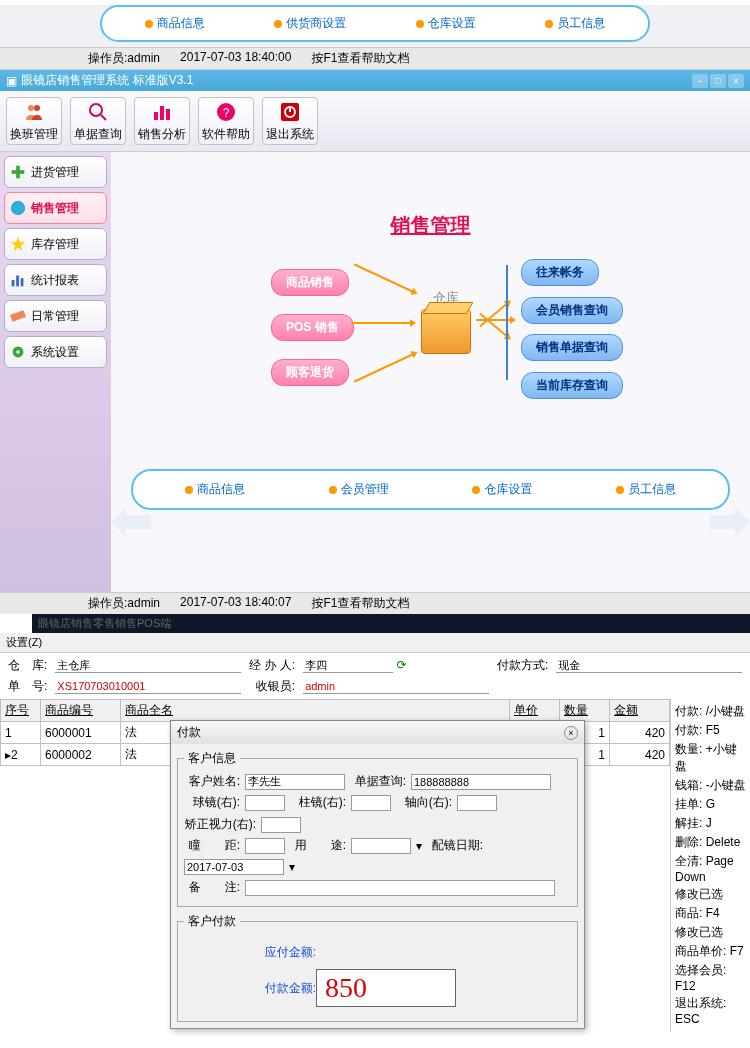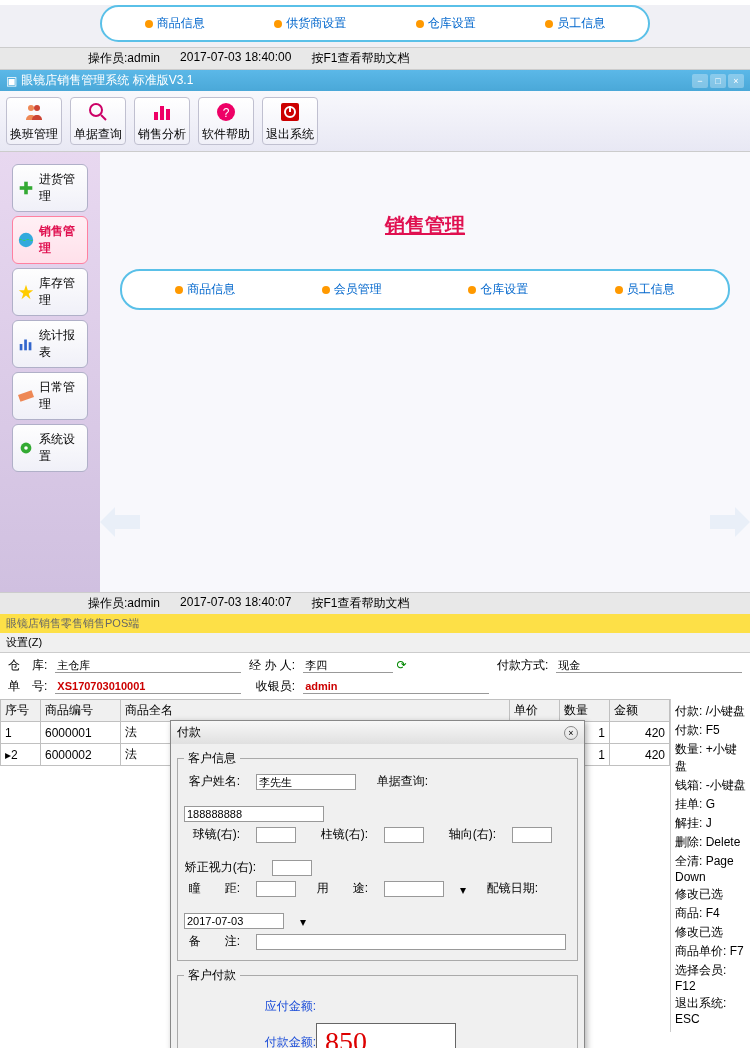--- a/index.html
+++ b/index.html
@@ -18,21 +18,21 @@
 .title-bar .win-controls { margin-left: auto; display: flex; gap: 2px; }
 .win-btn { width: 16px; height: 14px; background: rgba(255,255,255,0.3); border-radius: 2px; display: flex; align-items: center; justify-content: center; font-size: 9px; cursor: pointer; }
 
 
 .toolbar { background: linear-gradient(#f8f8fc, #e8e8f4); padding: 6px; border-bottom: 1px solid #ccc; display: flex; gap: 8px; }
 .tb-btn { width: 56px; height: 48px; background: linear-gradient(#fff, #f0f0f8); border: 1px solid #c0c0d0; border-radius: 4px; display: flex; flex-direction: column; align-items: center; justify-content: center; cursor: pointer; font-size: 11px; }
 .tb-icon { width: 24px; height: 24px; margin-bottom: 2px; }
 
 
 .main-area { display: flex; background: #f4f4fa; min-height: 440px; }
-.sidebar { width: 100px; background: linear-gradient(#e8d8f0, #d0c0e0); padding: 12px; }
+.sidebar { width: 111px; background: linear-gradient(#e8d8f0, #d0c0e0); padding: 4px; }
 .side-item { background: linear-gradient(#fefefe, #f0f0f8); border: 1px solid #b0b0c8; border-radius: 6px; margin-bottom: 4px; padding: 6px 4px; display: flex; align-items: center; gap: 4px; cursor: pointer; font-size: 12px; }
 .side-item.active { background: linear-gradient(#fff0f5, #ffe0ea); border-color: #ff80a0; color: #e01050; font-weight: bold; }
 .side-icon { width: 18px; height: 18px; flex-shrink: 0; }
 
 .content { flex: 1; background: #f8f8fc; padding: 10px; position: relative; }
 .content-title { text-align: center; font-size: 20px; font-weight: bold; color: #e01050; margin: 50px 0 20px; text-decoration: underline; }
 .diagram { position: relative; height: 180px; }
 .pill { position: absolute; padding: 4px 14px; border-radius: 12px; font-size: 12px; font-weight: bold; cursor: pointer; border: 1px solid; }
 .pill-pink { background: linear-gradient(#ffb0d0, #ff80b0); border-color: #ff60a0; color: #fff; }
 .pill-blue { background: linear-gradient(#b0d8ff, #80b8f0); border-color: #5090e0; color: #003080; }
@@ -42,44 +42,44 @@
 .arrow-line { position: absolute; background: #ff9900; height: 2px; }
 .arrow-line::after { content: ''; position: absolute; right: -5px; top: -3px; border-left: 6px solid #ff9900; border-top: 4px solid transparent; border-bottom: 4px solid transparent; }
 
 .bottom-btn-bar { margin: 30px 10px 10px; border: 2px solid #5ac0e8; border-radius: 20px; padding: 10px; display: flex; justify-content: space-around; background: #fff; }
 
 .nav-big-arrow { position: absolute; width: 50px; height: 40px; opacity: 0.25; }
 
 .status-bar2 { background: #e8e8e8; padding: 2px 8px; display: flex; gap: 20px; font-size: 11px; border-top: 1px solid #ccc; }
 
 
-.pos-title { background: #fde047; padding: 2px 6px; font-size: 11px; color: #666; }
+.pos-title { background: #0f172a; padding: 2px 6px; font-size: 11px; color: #666; margin-left: 32px; }
 .menu-strip { background: #f0f0f0; padding: 2px 6px; font-size: 11px; border-bottom: 1px solid #ccc; }
 .pos-form { padding: 4px 8px; display: grid; grid-template-columns: auto 1fr auto 1fr auto 1fr; gap: 4px 8px; align-items: center; font-size: 11px; }
 .pos-form label { text-align: right; }
 .pos-form input, .pos-form .val { border: none; border-bottom: 1px solid #999; padding: 1px 2px; font-size: 11px; background: transparent; }
-.red-text { color: #cc0000; font-weight: bold; }
+.red-text { color: #cc0000; font-weight: normal; }
 
 .pos-body { display: flex; }
 .pos-table-wrap { flex: 1; position: relative; }
 .pos-table { width: 100%; border-collapse: collapse; font-size: 12px; }
 .pos-table th, .pos-table td { border: 1px solid #c0c0c0; padding: 2px 4px; background: #fff; text-align: left; }
-.pos-table th { background: #f0f0f0; font-weight: normal; }
+.pos-table th { background: #f0f0f0; font-weight: normal; text-decoration: underline; }
 .pos-table td.num { text-align: right; }
 
 .shortcuts { width: 80px; padding: 4px; font-size: 11px; border-left: 1px solid #ccc; }
 .shortcuts div { margin-bottom: 2px; }
 
 
 .dialog { position: absolute; left: 170px; top: 720px; width: 415px; background: #f0f0f0; border: 1px solid #888; box-shadow: 2px 2px 6px rgba(0,0,0,0.3); }
 .dialog-title { background: linear-gradient(#f8f8f8, #e0e0e0); padding: 3px 6px; font-size: 11px; display: flex; align-items: center; }
 .dialog-title .close { margin-left: auto; width: 14px; height: 14px; border: 1px solid #888; border-radius: 50%; display: flex; align-items: center; justify-content: center; font-size: 9px; cursor: pointer; }
 .dialog fieldset { margin: 6px; border: 1px solid #aaa; padding: 6px; font-size: 11px; }
 .dialog fieldset legend { padding: 0 4px; }
-.field-row { display: flex; align-items: flex-end; gap: 16px; margin-bottom: 4px; flex-wrap: wrap; }
+.field-row { display: flex; align-items: center; gap: 5px; margin-bottom: 4px; flex-wrap: wrap; }
 .field-row label { min-width: 56px; text-align: right; }
 .field-row input { border: 1px solid #999; padding: 1px 2px; font-size: 11px; }
 .field-row input.sm { width: 40px; }
 .field-row input.md { width: 100px; }
 
 .pay-row { display: flex; align-items: center; margin: 8px 12px; font-size: 22px; }
 .pay-row .lbl { width: 120px; text-align: right; color: #1d4ed8; }
 .pay-row .amt { margin-left: 10px; font-family: "Times New Roman", serif; font-size: 30px; }
 .amt-red { color: #dd0000; }
 .amt-input { border: 1px solid #666; padding: 2px 8px; width: 140px; font-size: 28px; color: #dd0000; font-family: "Times New Roman", serif; }
@@ -205,20 +205,40 @@
         <svg class="side-icon" viewBox="0 0 20 20">
           <circle cx="10" cy="10" r="6" fill="#3a3"></circle>
           <circle cx="10" cy="10" r="2" fill="#fff"></circle>
         </svg>
         <span>系统设置</span>
       </div>
   </div>
 
   <div class="content">
     <h2 class="content-title">销售管理</h2>
+    <div class="diagram">
+      <div class="pill pill-pink" style="left:150px; top:10px">商品销售</div>
+      <div class="pill pill-pink" style="left:150px; top:55px">POS 销售</div>
+      <div class="pill pill-pink" style="left:150px; top:100px">顾客退货</div>
+      <div class="warehouse">
+        <div style="color:#888;font-size:13px;margin-bottom:2px">仓库</div>
+        <div class="box-icon"></div>
+      </div>
+      <div class="pill pill-blue" style="left:400px; top:0px">往来帐务</div>
+      <div class="pill pill-blue" style="left:400px; top:38px">会员销售查询</div>
+      <div class="pill pill-blue" style="left:400px; top:75px">销售单据查询</div>
+      <div class="pill pill-blue" style="left:400px; top:113px">当前库存查询</div>
+      <div class="arrow-line" style="left:230px;top:18px;width:65px;transform:rotate(25deg)"></div>
+      <div class="arrow-line" style="left:230px;top:63px;width:60px"></div>
+      <div class="arrow-line" style="left:230px;top:108px;width:65px;transform:rotate(-25deg)"></div>
+      <div class="arrow-line" style="left:355px;top:55px;width:35px;transform:rotate(-40deg)"></div>
+      <div class="arrow-line" style="left:355px;top:60px;width:35px"></div>
+      <div class="arrow-line" style="left:355px;top:65px;width:35px;transform:rotate(40deg)"></div>
+      <div style="position:absolute;left:385px;top:6px;width:2px;height:115px;background:#4080d0"></div>
+    </div>
     <svg class="nav-big-arrow" style="left:-5px;bottom:50px" viewBox="0 0 50 40">
         <polygon points="20,5 5,20 20,35 20,27 45,27 45,13 20,13" fill="#c0d8f0"></polygon>
       </svg>
     <svg class="nav-big-arrow" style="right:-5px;bottom:50px" viewBox="0 0 50 40">
         <polygon points="30,5 45,20 30,35 30,27 5,27 5,13 30,13" fill="#c0d8f0"></polygon>
       </svg>
     <div class="bottom-btn-bar">
       <span class="top-btn">
           <span class="bullet-orange"></span>
           <span>商品信息</span>

